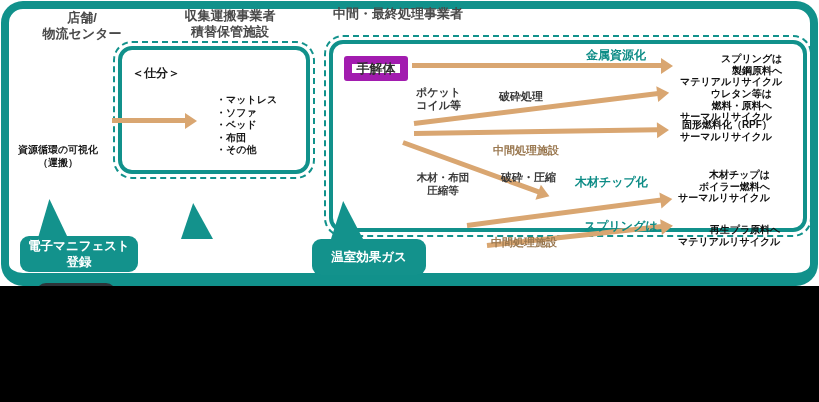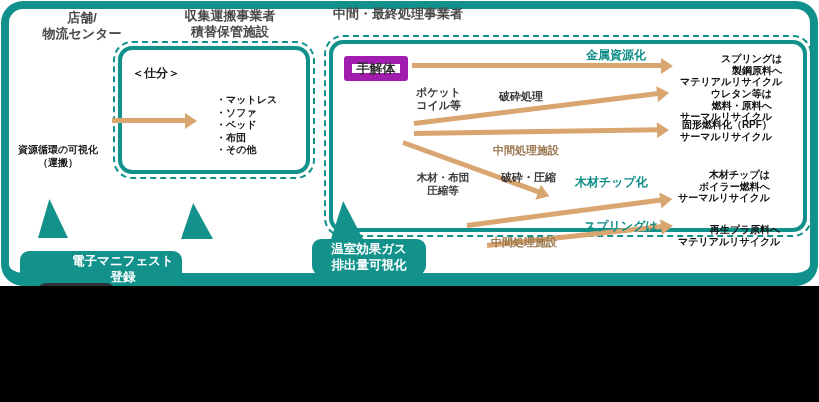--- a/index.html
+++ b/index.html
@@ -191,29 +191,28 @@
 
   <div class="arrow" style="left:112px;top:118px;width:74px;"></div>
   <div class="arrow" style="left:412px;top:63px;width:250px;"></div>
   <div class="arrow" style="left:414px;top:121px;width:246px;transform:rotate(-7deg);"></div>
   <div class="arrow" style="left:414px;top:131px;width:244px;transform:rotate(-0.9deg);"></div>
   <div class="arrow" style="left:403px;top:140px;width:145px;transform:rotate(20deg);"></div>
   <div class="arrow" style="left:467px;top:223px;width:196px;transform:rotate(-7.5deg);"></div>
   <div class="arrow" style="left:487px;top:243px;width:176px;transform:rotate(-6.2deg);"></div>
 
   <div class="callout-tri" style="left:38px;top:199px;width:30px;height:39px;"></div>
-  <div class="callout" style="left:20px;top:251px;width:118px;height:36px;padding-left:44px;">
+  <div class="callout" style="left:20px;top:236px;width:118px;height:36px;">
     <div>電子マニフェスト</div>
     <div>登録</div>
   </div>
   <div class="callout-tri" style="left:181px;top:203px;width:32px;height:36px;"></div>
   <div class="callout-tri" style="left:331px;top:201px;width:32px;height:38px;"></div>
   <div class="callout" style="left:312px;top:239px;width:114px;height:36px;">
     <div>温室効果ガス</div>
-    <div>排出量可視化</div>
   </div>
 
   <div class="phone">
     <div class="pscreen">
       <div class="ptop">
         <span class="micon"></span>
         <span class="gicon"></span>
         <span class="logo"><span class="st">State</span><span class="ec">Eco</span></span>
         <span class="pdot"></span>
       </div>

